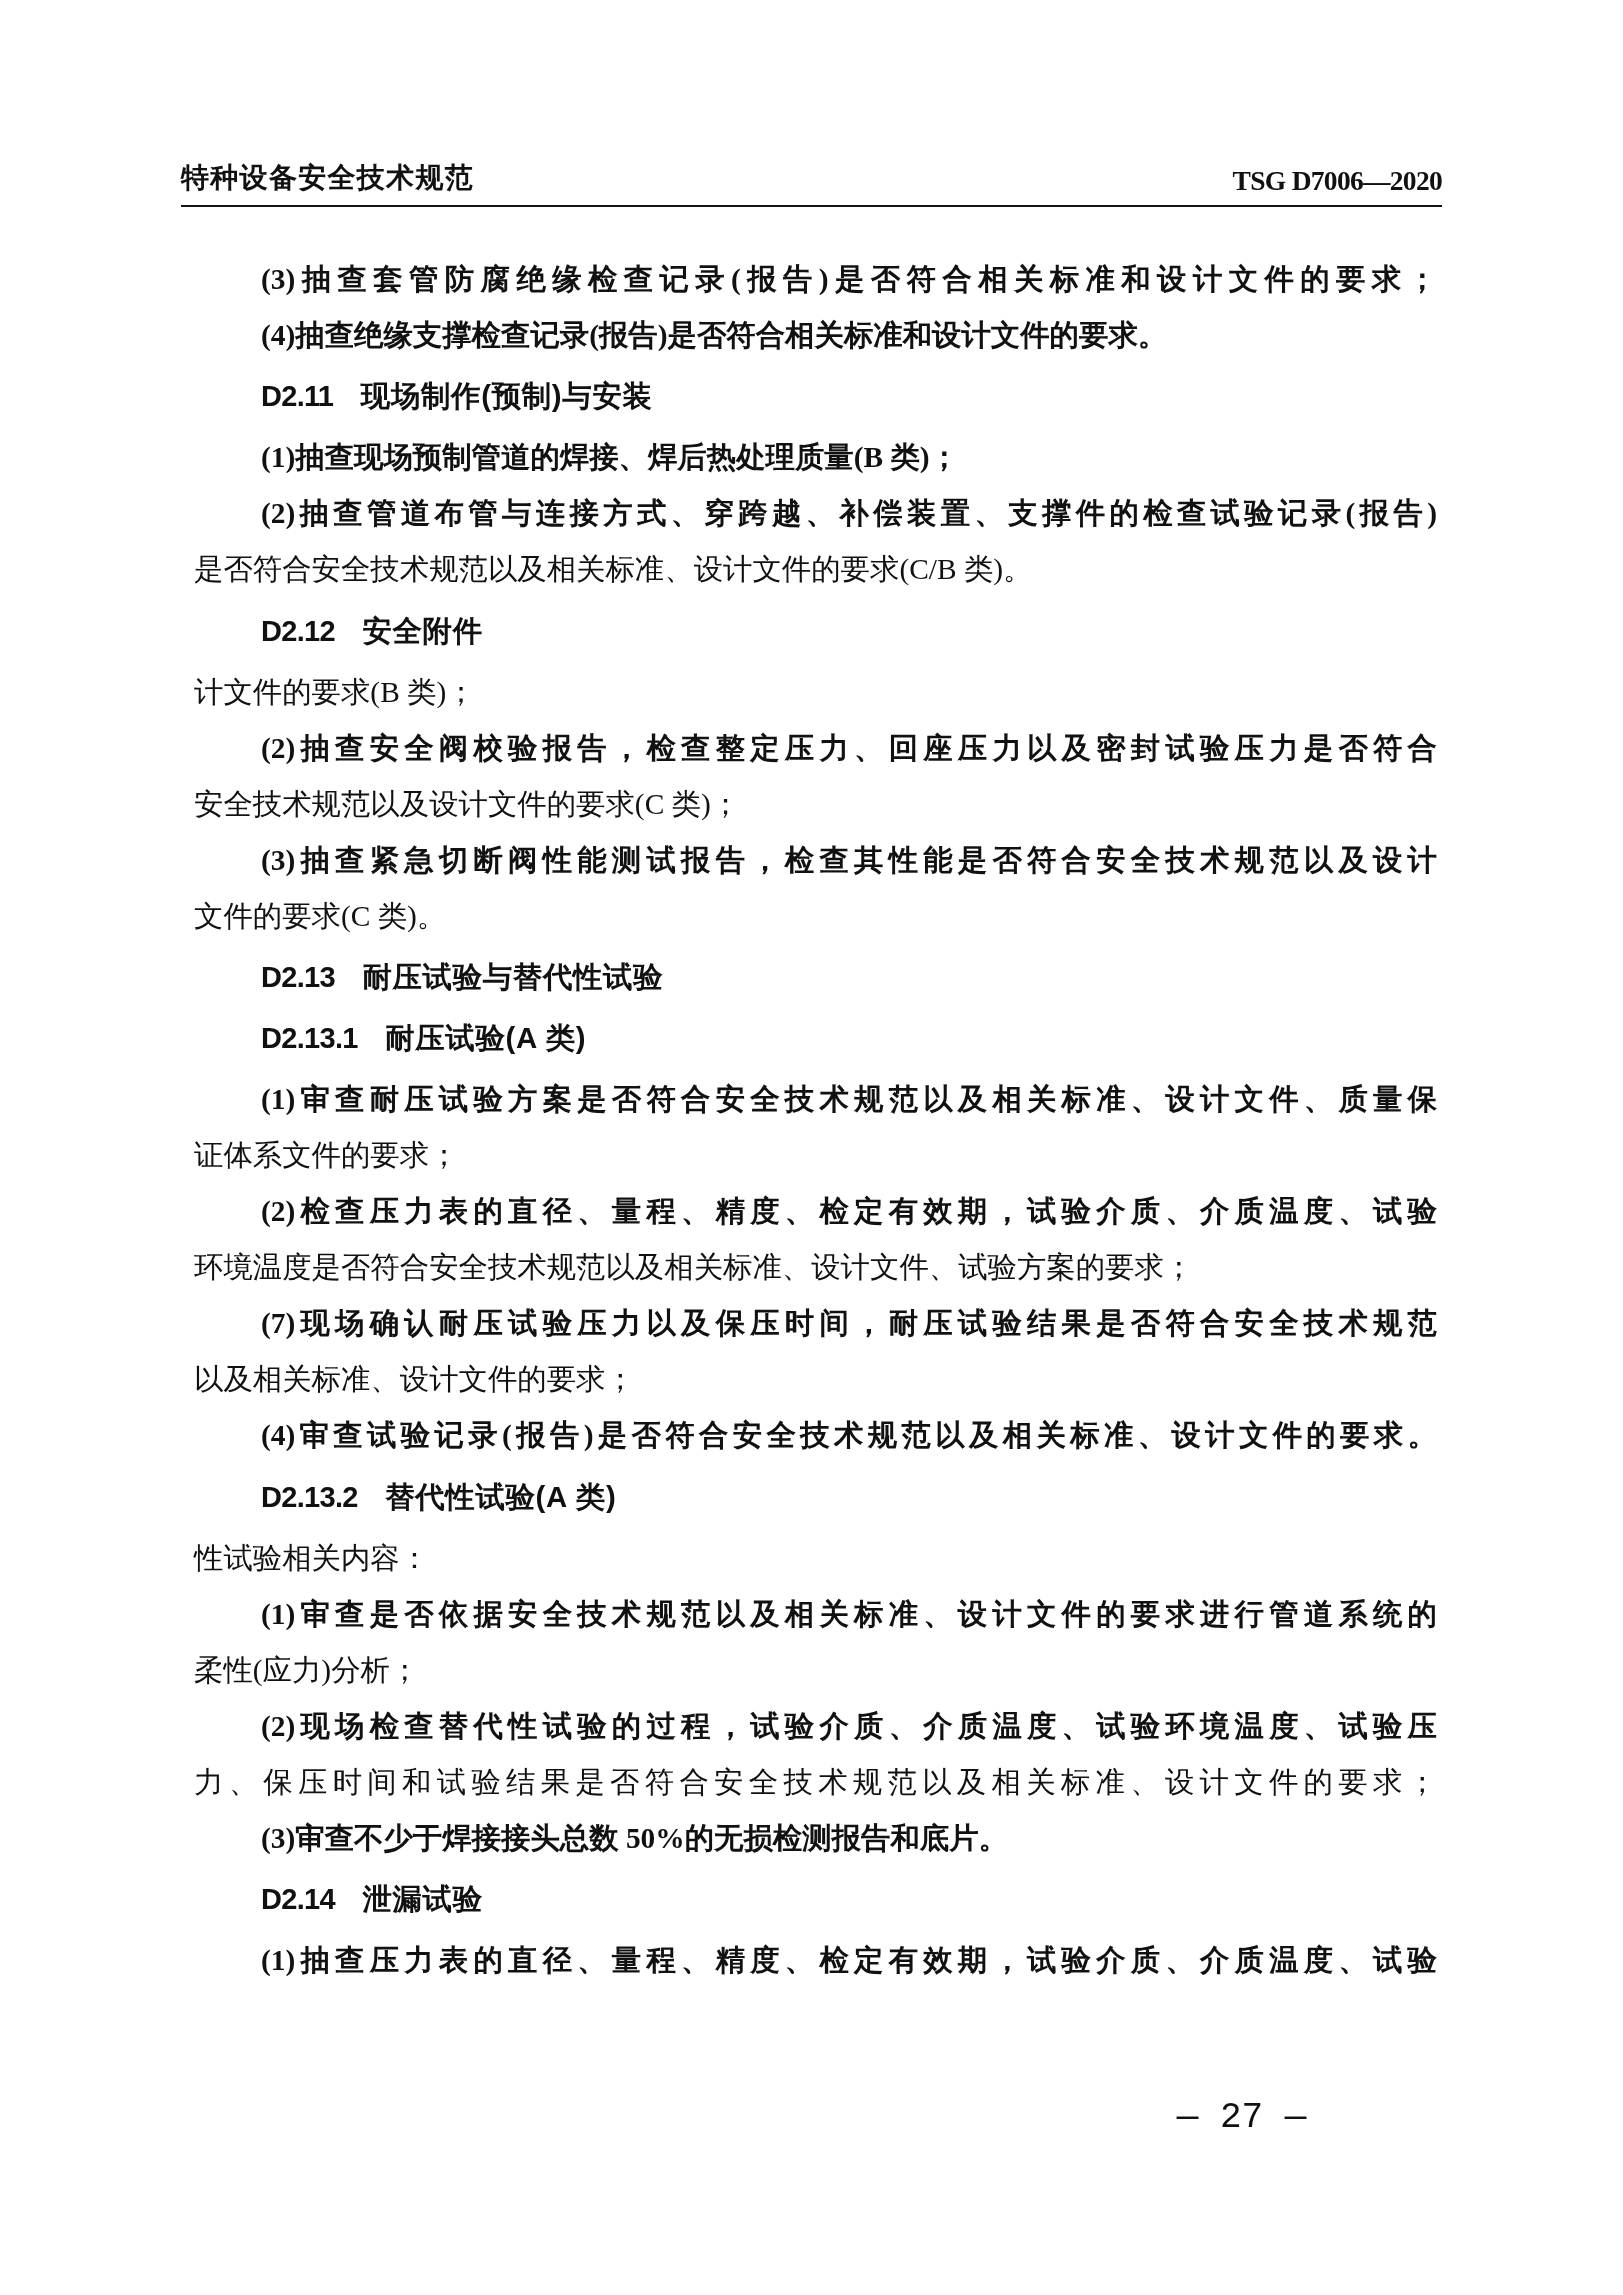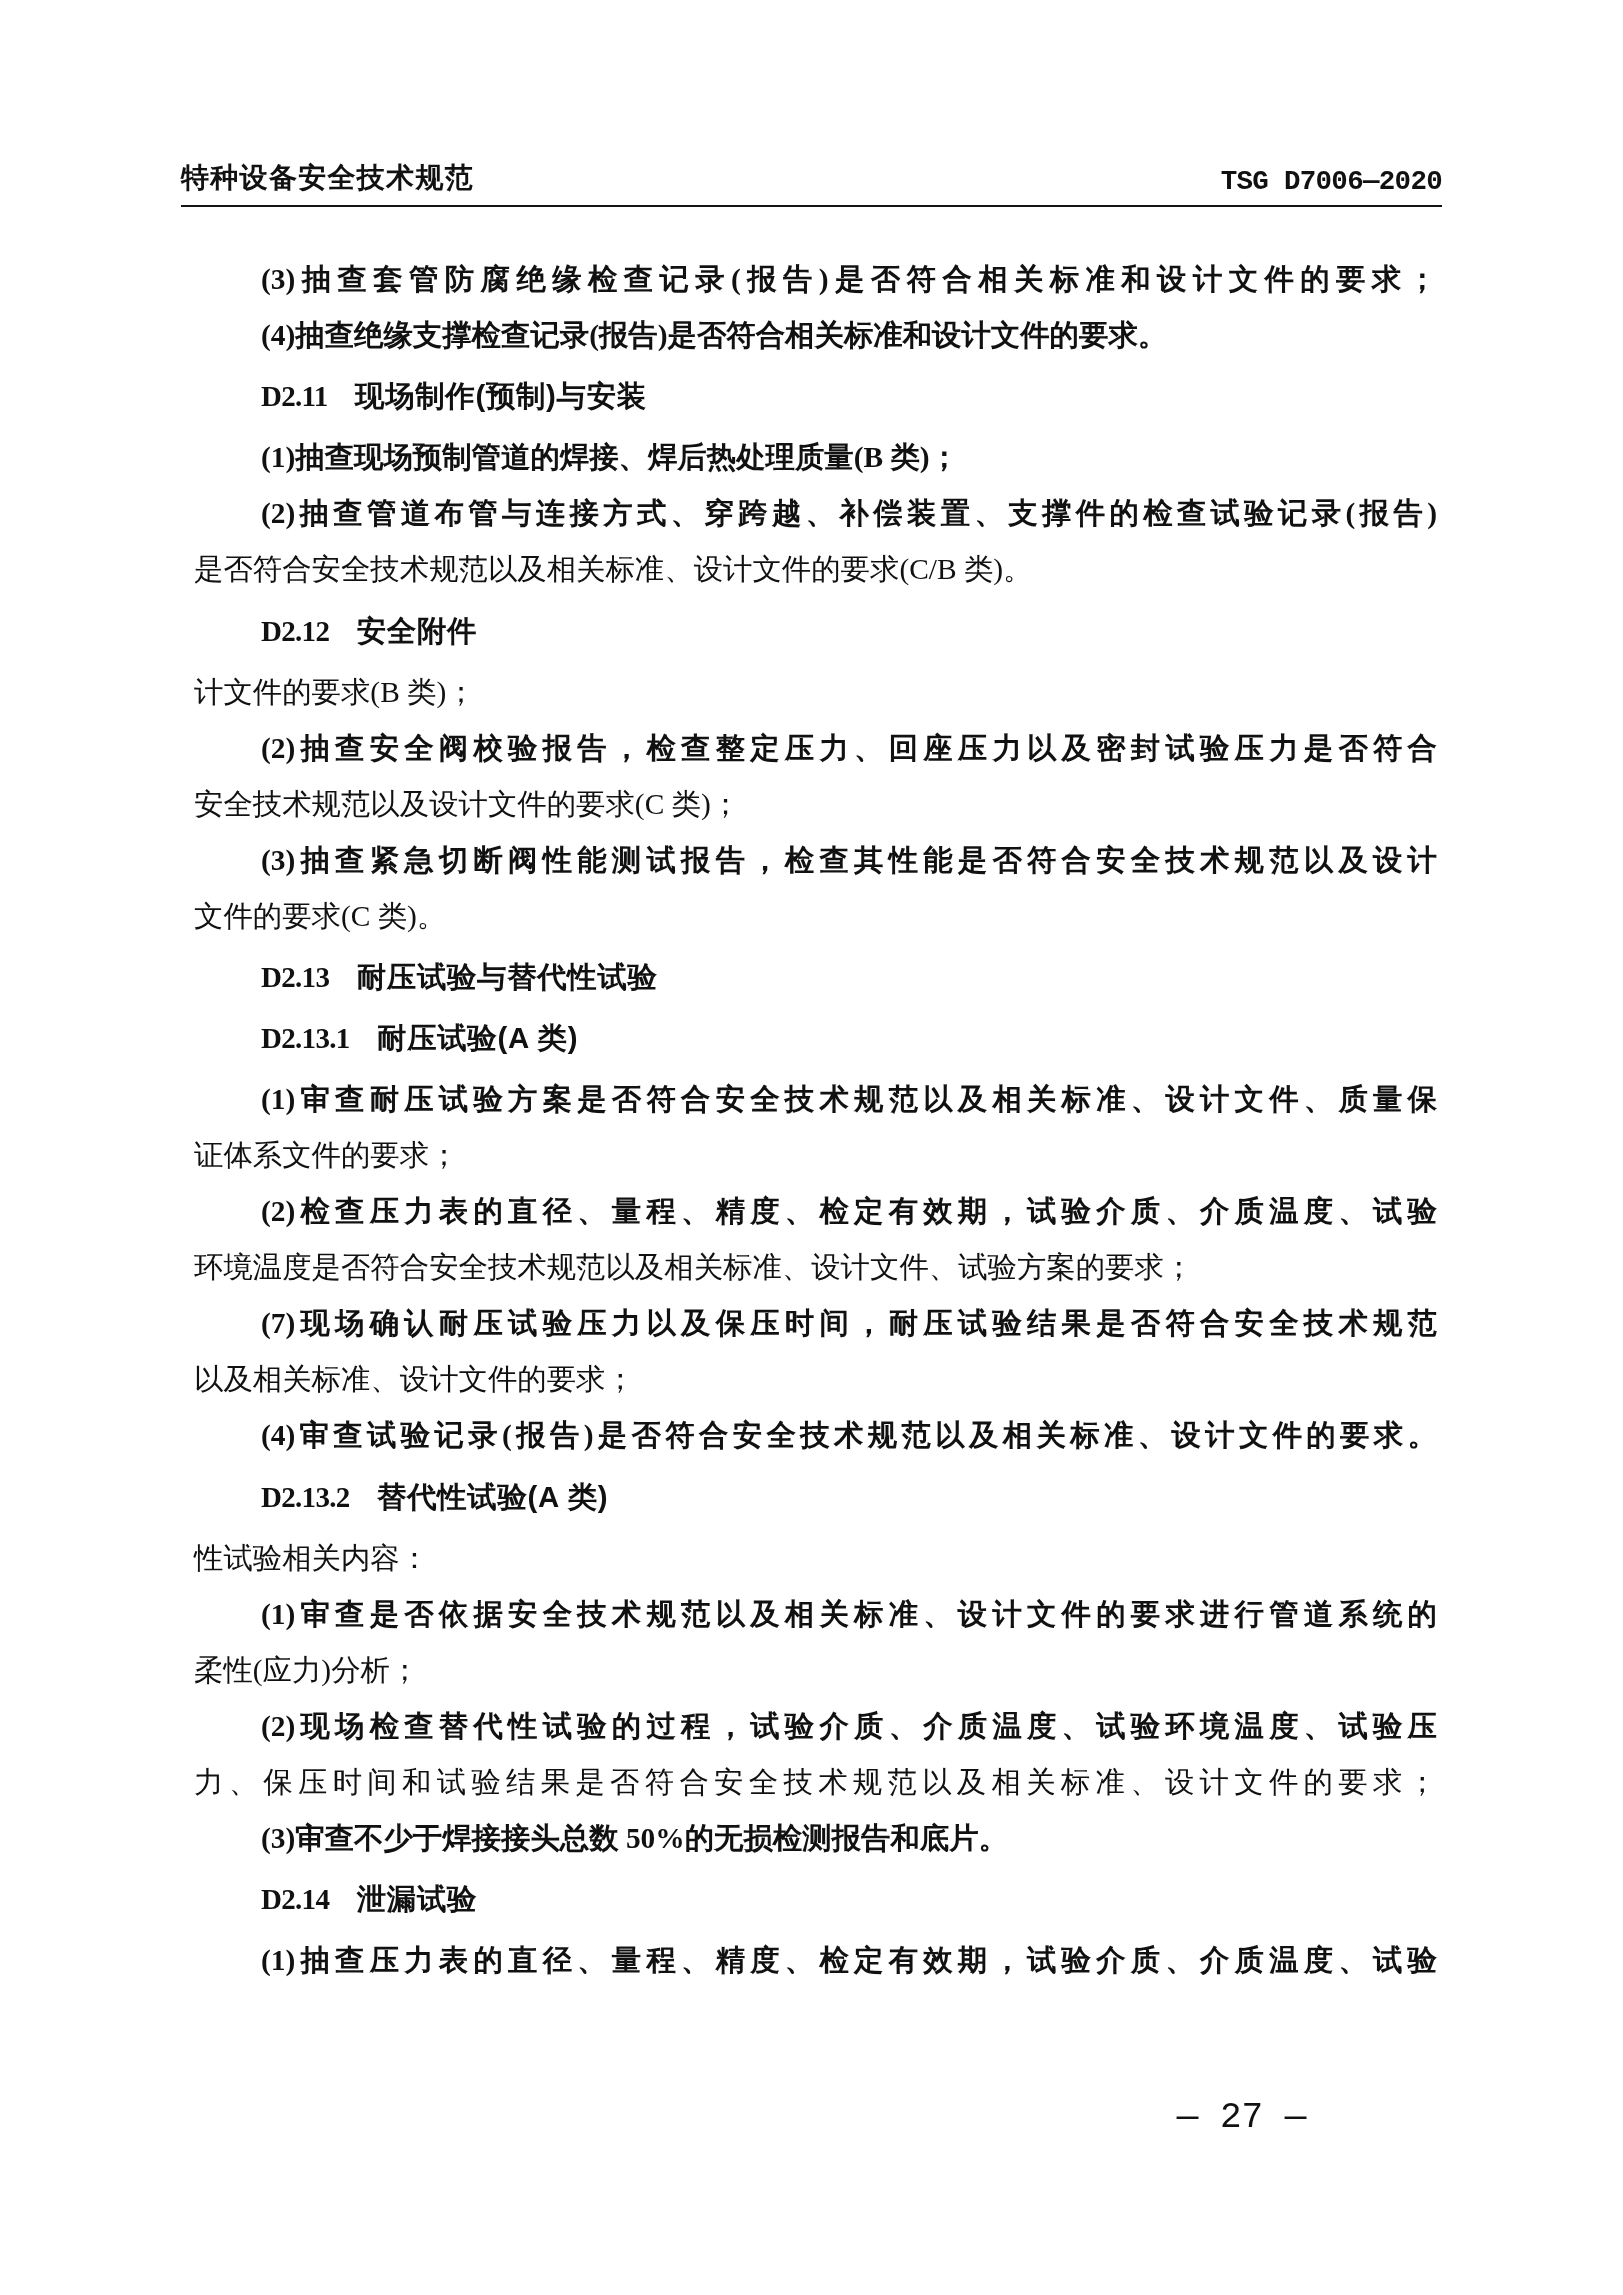--- a/index.html
+++ b/index.html
@@ -24,21 +24,21 @@
     border-bottom: 2.6px solid #151515;
     padding-bottom: 7.9px;
   }
   .pagehead .htitle-left {
     font-family: "Liberation Sans", "DejaVu Sans", sans-serif;
     font-weight: bold;
     font-size: 28px;
     letter-spacing: 1.3px;
   }
   .pagehead .hcode-right {
-    font-family: Liberation Mono, monospace;
+    font-family: Liberation Serif, serif;
     font-weight: bold;
     font-size: 27.5px;
     letter-spacing: -0.7px;
   }
   
   .doc-body {
     position: absolute;
     left: 194px;
     top: 251px;
     width: 1243px;
@@ -56,21 +56,21 @@
     text-align-last: justify;
   }
   .line.heading {
     margin-top: 5.2px;
     margin-bottom: 5.2px;
     font-family: "Liberation Sans", "DejaVu Sans", sans-serif;
     font-weight: bold;
     text-indent: 67px;
   }
   .line.heading .hnum {
-    font-family: Liberation Serif, serif;
+    font-family: Liberation Sans, sans-serif;
     font-size: 29px;
     margin-right: 27.5px;
     letter-spacing: -0.7px;
   }
   .line.heading .htitle {
     font-size: 29.4px;
     letter-spacing: 0.7px;
   }
   
   .folio {

